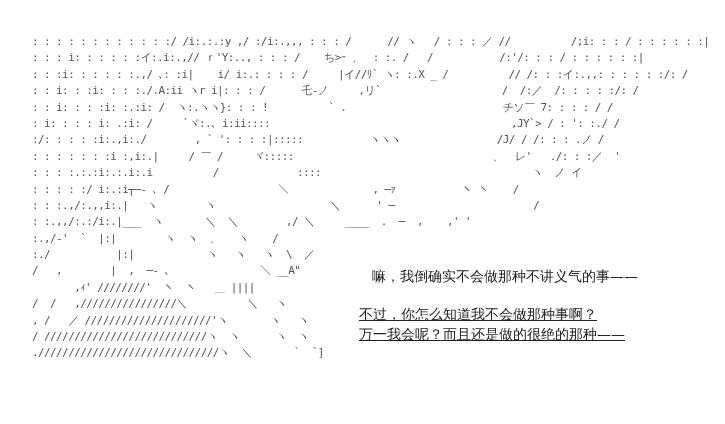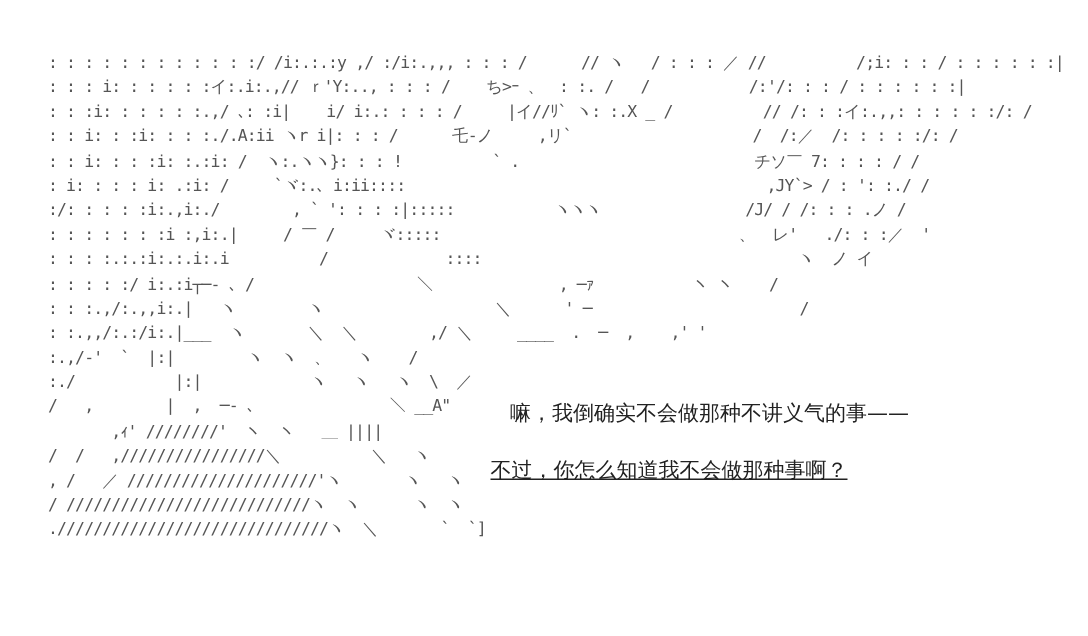--- a/index.html
+++ b/index.html
@@ -4,25 +4,26 @@
 <style>
   html, body { margin:0; padding:0; background:#ffffff; }
   body { width:725px; height:424px; position:relative; overflow:hidden;
          font-family:"DejaVu Sans", sans-serif; }
   .aa { position:absolute; left:32px; top:34px; margin:0;
         font-family:"DejaVu Sans Mono", monospace; font-size:11px;
         line-height:16.4px; color:#555555; white-space:pre; letter-spacing:-0.6px; }
   .aa-line { display:block; height:16.4px; }
   .dialog { position:absolute; color:#222222; font-size:14px; line-height:20px;
             font-family:"DejaVu Sans", sans-serif; white-space:nowrap; }
-  .dlg-line { display:block; }
+  .dlg-line { display:block;margin-left:32px; }
 </style>
 </head>
 <body>
 
 <pre class="aa"><span class="aa-line">: : : : : : : : : : : :/ /i:.:.:y ,/ :/i:.,,, : : : /      // ヽ   / : : : ／ //          /;i: : : / : : : : : :|</span><span class="aa-line">: : : i: : : : : :イ:.i:.,// ｒ'Y:.., : : : /    ち&gt;ｰ 、ゞ: :. /   /           /:'/: : : / : : : : : :|</span><span class="aa-line">: : :i: : : : : :.,/ ､: :i|    i/ i:.: : : : /     |イ//ﾘ` ヽ: :.X _ /          // /: : :イ:.,,: : : : : :/: /</span><span class="aa-line">: : i: : :i: : : :./.A:ii ヽr i|: : : /      乇-ノ     ,リ`                    /  /:／  /: : : : :/: /</span><span class="aa-line">: : i: : : :i: :.:i: /  ヽ:.ヽヽ}: : : !          ` .                          チソ￣ 7: : : : / /</span><span class="aa-line">: i: : : : i: .:i: /     `ヾ:.､ i:ii::::                                        ,JY`&gt; / : ': :./ /</span><span class="aa-line">:/: : : : :i:.,i:./        , ` ': : : :|:::::           ヽヽヽ                /J/ / /: : : .ノ /</span><span class="aa-line">: : : : : : :i :,i:.|     / ￣ /     ヾ:::::                                 、  レ'   ./: : :／  '</span><span class="aa-line">: : : :.:.:i:.:.i:.i          /             ::::                                   ヽ  ノ イ</span><span class="aa-line">: : : : :/ i:.:i┬─- ､ /                  ＼              , ─ｧ           ヽ ヽ    /</span><span class="aa-line">: : :.,/:.,,i:.|   ヽ        ヽ                   ＼      ' ─                       /</span><span class="aa-line">: :.,,/:.:/i:.|___  ヽ       ＼  ＼        ,/ ＼     ____  .  ─  ,    ,' '</span><span class="aa-line">:.,/-'  `  |:|        ヽ  ヽ  、   ヽ    /</span><span class="aa-line">:./           |:|            ヽ   ヽ   ヽ  \  ／</span><span class="aa-line">/   ,        |  ,  ─- ､               ＼ __A"</span><span class="aa-line">       ,ｨ' ////////'  ヽ  ヽ   ＿ ||||</span><span class="aa-line">/  /   ,////////////////＼          ＼   ヽ</span><span class="aa-line">, /   ／ /////////////////////'ヽ       ヽ   ヽ</span><span class="aa-line">/ ///////////////////////////ヽ  ヽ      ヽ  ヽ</span><span class="aa-line">.//////////////////////////////ヽ  ＼       `  `]</span></pre>
 
 <div class="dialog" style="left:340px; top:266px;">
   <span class="dlg-line">嘛，我倒确实不会做那种不讲义气的事——</span>
 </div>
 <div class="dialog" style="left:327px; top:304px;text-decoration:underline;">
   <span class="dlg-line">不过，你怎么知道我不会做那种事啊？</span>
+  <span class="dlg-line">万一我会呢？而且还是做的很绝的那种——</span>
 </div>
 
 </body></html>

